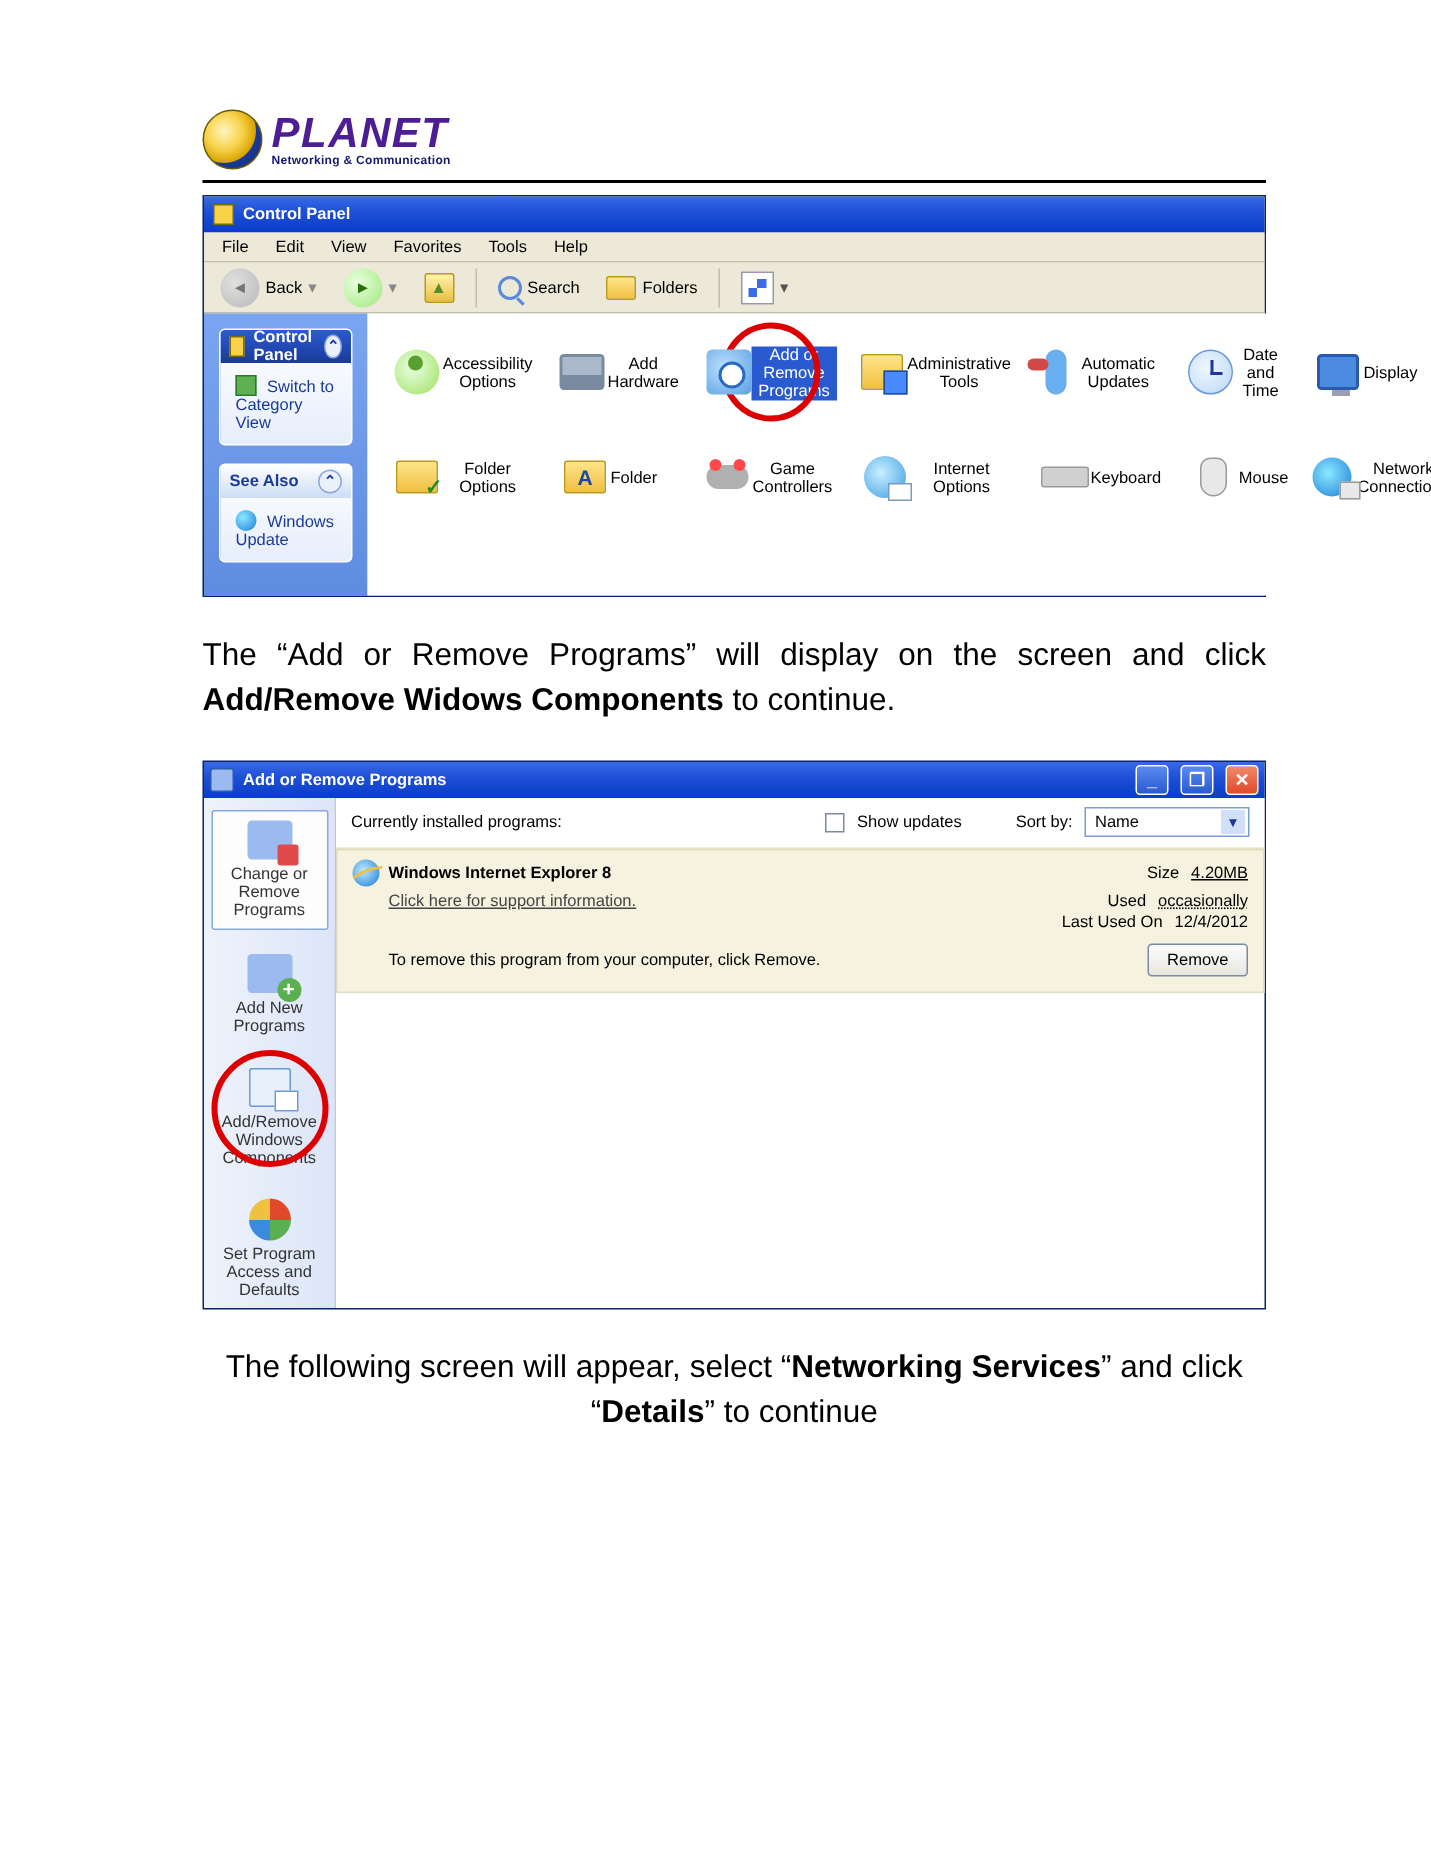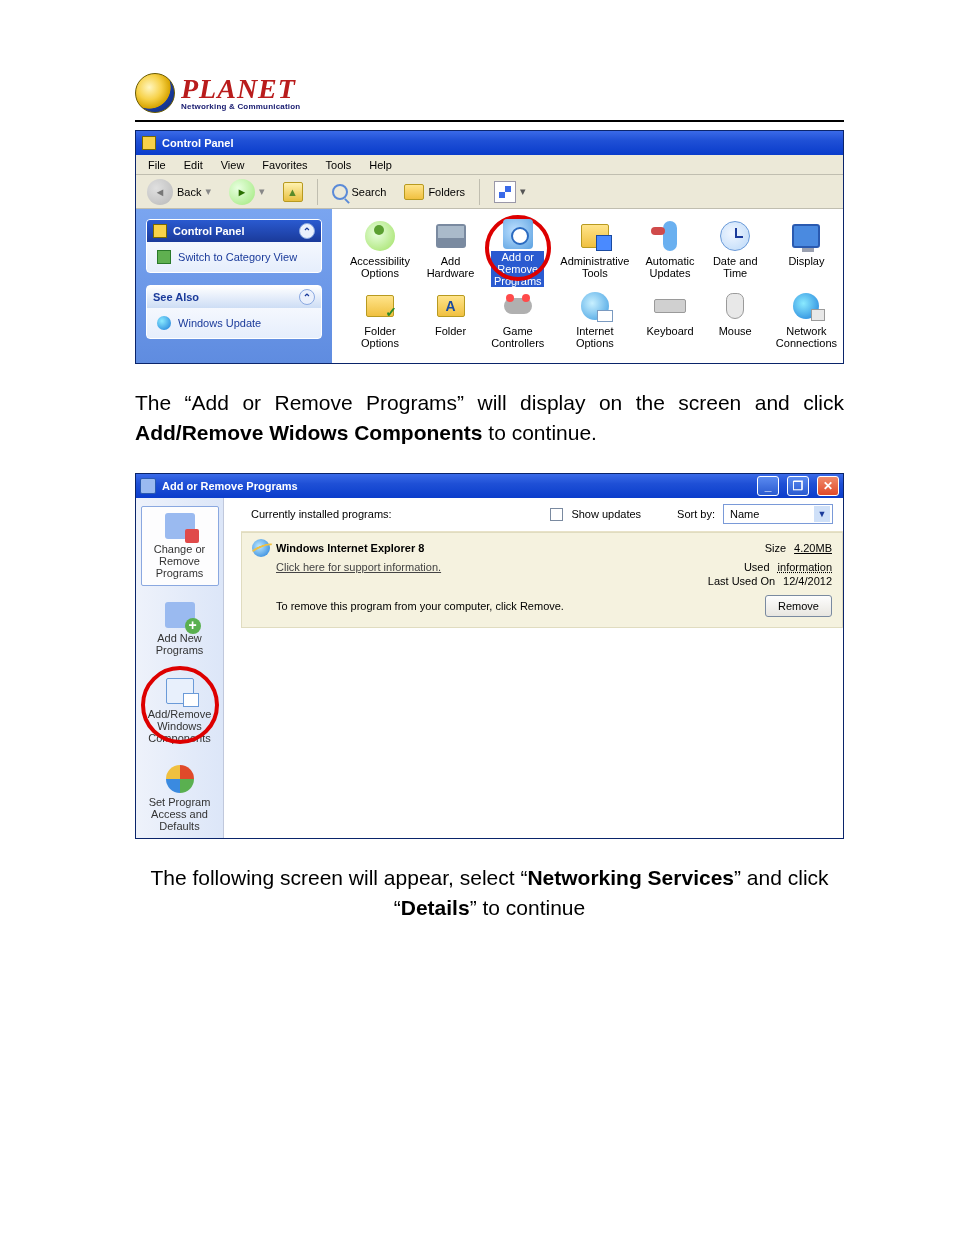--- a/index.html
+++ b/index.html
@@ -12,21 +12,21 @@
     width: 954px;
   }
   .page { padding: 70px 110px 0 135px; width: 954px; }
   .logo-row { display: flex; align-items: center; gap: 6px; height: 46px; }
   .logo-globe {
     width: 40px; height: 40px; border-radius: 50%;
     background: radial-gradient(circle at 35% 35%, #fff6c0 0%, #f7d24a 35%, #d7a400 60%, #1a3a9a 62%, #0e2870 100%);
     border: 1px solid #6a5a00;
   }
   .logo-text { display: flex; flex-direction: column; line-height: 1; }
-  .logo-main { font-family: Liberation Serif, serif; font-size: 28px; font-weight: 900; color: #b91c1c; letter-spacing: 1px; font-style: italic;}
+  .logo-main { font-family: Liberation Sans, sans-serif; font-size: 28px; font-weight: 900; color: #4c1d95; letter-spacing: 1px; font-style: italic;}
   .logo-sub { font-size: 8px; color: #15186e; font-weight: bold; letter-spacing: 0.2px; }
   .logo-hr { border: none; border-top: 2px solid #000; margin: 4px 0 8px 0; }
 
   
   .win {
     border: 1px solid #0a246a; background: #ece9d8;
     font-size: 11px; color: #000;
   }
   .titlebar {
     height: 24px; background: linear-gradient(#3a6ae8,#1f50d6 40%,#0a3ccb);
@@ -54,21 +54,21 @@
   .lp-head { background:linear-gradient(#fff,#cdddf5); height:22px; display:flex; align-items:center; justify-content:space-between; padding:0 6px; color:#1a3a9a; font-weight:bold;}
   .lp-head .chev{ width:16px;height:16px;border-radius:50%;border:1px solid #8aa8e0;background:#eaf0fc;display:flex;align-items:center;justify-content:center;color:#1a3a9a;font-size:10px;}
   .lp-head.dark{background:linear-gradient(#2a5ad0,#1a3a9a);color:#fff;}
   .lp-body { padding:8px 10px; font-size:11px; color:#1a3a9a;}
   .lp-body a{ color:#1a3a9a; text-decoration:none;}
   .lp-ico { display:inline-block;width:14px;height:14px;vertical-align:-3px;margin-right:4px;background:#5fb050;border:1px solid #2a7a2a;}
   .lp-body .wu-ico{display:inline-block;width:14px;height:14px;vertical-align:-3px;margin-right:4px;border-radius:50%;background:radial-gradient(circle at 35% 35%,#8aeaff,#1a7ad8);}
 
   .iconpane { flex:1; background:#fff; padding:6px 4px 8px 4px; }
   .icon-grid { display:grid; grid-template-columns: repeat(7, 1fr); gap:0; }
-  .cp-item { display:flex; flex-direction:column; align-items:center; text-align:center; padding:4px 2px 6px 2px; height:70px; font-size:11px; color:#000; position:relative;margin-left:12px;}
+  .cp-item { display:flex; flex-direction:row; align-items:center; text-align:center; padding:4px 2px 6px 2px; height:70px; font-size:11px; color:#000; position:relative;margin-left:12px;}
   .cp-item .ic { width:34px;height:34px;margin-bottom:2px;display:flex;align-items:center;justify-content:center;}
   .cp-item.sel .lbl{ background:#2a5ad0;color:#fff;padding:0 2px;}
   .cp-item .lbl{line-height:12px;}
   .red-circ{position:absolute;width:66px;height:66px;border:4px solid #d00;border-radius:50%;left:50%;top:0;transform:translateX(-50%);}
 
   
   .ic-access{width:30px;height:30px;border-radius:50%;background:radial-gradient(circle at 40% 40%,#e8ffe0,#9fe060);position:relative;}
   .ic-access:before{content:"";position:absolute;left:9px;top:4px;width:10px;height:10px;border-radius:50%;background:#5aa030;}
   .ic-addhw{width:30px;height:24px;background:#7a8aa0;border-radius:3px;position:relative;}
   .ic-addhw:before{content:"";position:absolute;left:2px;top:2px;right:2px;height:12px;background:#aabaca;}
@@ -117,21 +117,21 @@
   .w2-btn .bx{width:34px;height:30px;margin-bottom:2px;display:flex;align-items:center;justify-content:center;}
   .w2-btn.sel{border:1px solid #8aa8e0;background:#fdfdfe;border-radius:2px;}
   .red-circ2{position:absolute;width:78px;height:78px;border:4px solid #d00;border-radius:50%;left:50%;top:-6px;transform:translateX(-50%);}
   .bx-change{width:30px;height:26px;background:#9abaf0;border-radius:3px;position:relative;}
   .bx-change:after{content:"";position:absolute;right:-4px;bottom:-4px;width:14px;height:14px;background:#e04a4a;border-radius:2px;}
   .bx-add{width:30px;height:26px;background:#9abaf0;border-radius:3px;position:relative;}
   .bx-add:after{content:"+";position:absolute;right:-6px;bottom:-6px;width:16px;height:16px;background:#5ab050;color:#fff;border-radius:50%;font-weight:bold;font-size:14px;text-align:center;line-height:14px;}
   .bx-comp{width:28px;height:26px;background:#e8f0fc;border:1px solid #6a9ad8;border-radius:2px;position:relative;}
   .bx-comp:after{content:"";position:absolute;right:-6px;bottom:-4px;width:14px;height:12px;background:#fff;border:1px solid #6a9ad8;}
   .bx-prog{width:28px;height:28px;border-radius:50%;background:conic-gradient(#e04a2a 0 90deg,#5ab050 0 180deg,#3a8ae0 0 270deg,#f0c040 0);}
-  .w2-right{flex:1;display:flex;flex-direction:column;padding-left:17px;}
+  .w2-right{flex:1;display:flex;flex-direction:column;}
   .w2-toprow{height:34px;display:flex;align-items:center;padding:0 10px;gap:8px;border-bottom:1px solid #e8e2c8;background:#fff;}
   .w2-toprow .gap{flex:1;}
   .chk{width:13px;height:13px;border:1px solid #7a8aa0;background:#fff;}
   .sortsel{height:20px;border:1px solid #7a9ad8;background:#fff;display:flex;align-items:center;justify-content:space-between;padding:0 2px 0 6px;width:110px;}
   .sortsel .dd{width:16px;height:16px;background:#cfe0f8;display:flex;align-items:center;justify-content:center;color:#1a3a9a;font-size:9px;}
   .w2-item{background:#f5f2df;border:1px solid #e0dcc0;margin:0;padding:6px 10px 10px 10px;}
   .w2-row1{display:flex;align-items:center;gap:6px;}
   .ie-ico{width:18px;height:18px;border-radius:50%;background:radial-gradient(circle at 40% 40%,#bde8ff,#1a7ad8);position:relative;}
   .ie-ico:after{content:"";position:absolute;left:-2px;top:6px;width:22px;height:6px;border:2px solid #f0c040;border-color:#f0c040 transparent transparent transparent;border-radius:50%;transform:rotate(-20deg);}
   .w2-item .name{font-weight:bold;flex:1;}
@@ -381,21 +381,21 @@
             <span class="name">Windows Internet Explorer 8</span>
             <span class="w2-meta">
               <span>Size</span>
               <u>4.20MB</u>
             </span>
           </div>
           <div style="display:flex;justify-content:space-between;margin:4px 0 0 24px;">
             <span class="w2-link">Click here for support information.</span>
             <span class="w2-meta">
               <span>Used</span>
-              <u class="dotted">information</u>
+              <u class="dotted">occasionally</u>
             </span>
           </div>
           <div style="display:flex;justify-content:flex-end;margin-top:2px;">
             <span class="w2-meta">
               <span>Last Used On</span>
               <span>12/4/2012</span>
             </span>
           </div>
           <div class="w2-botrow">
             <span style="margin-left:24px;">To remove this program from your computer, click Remove.</span>

